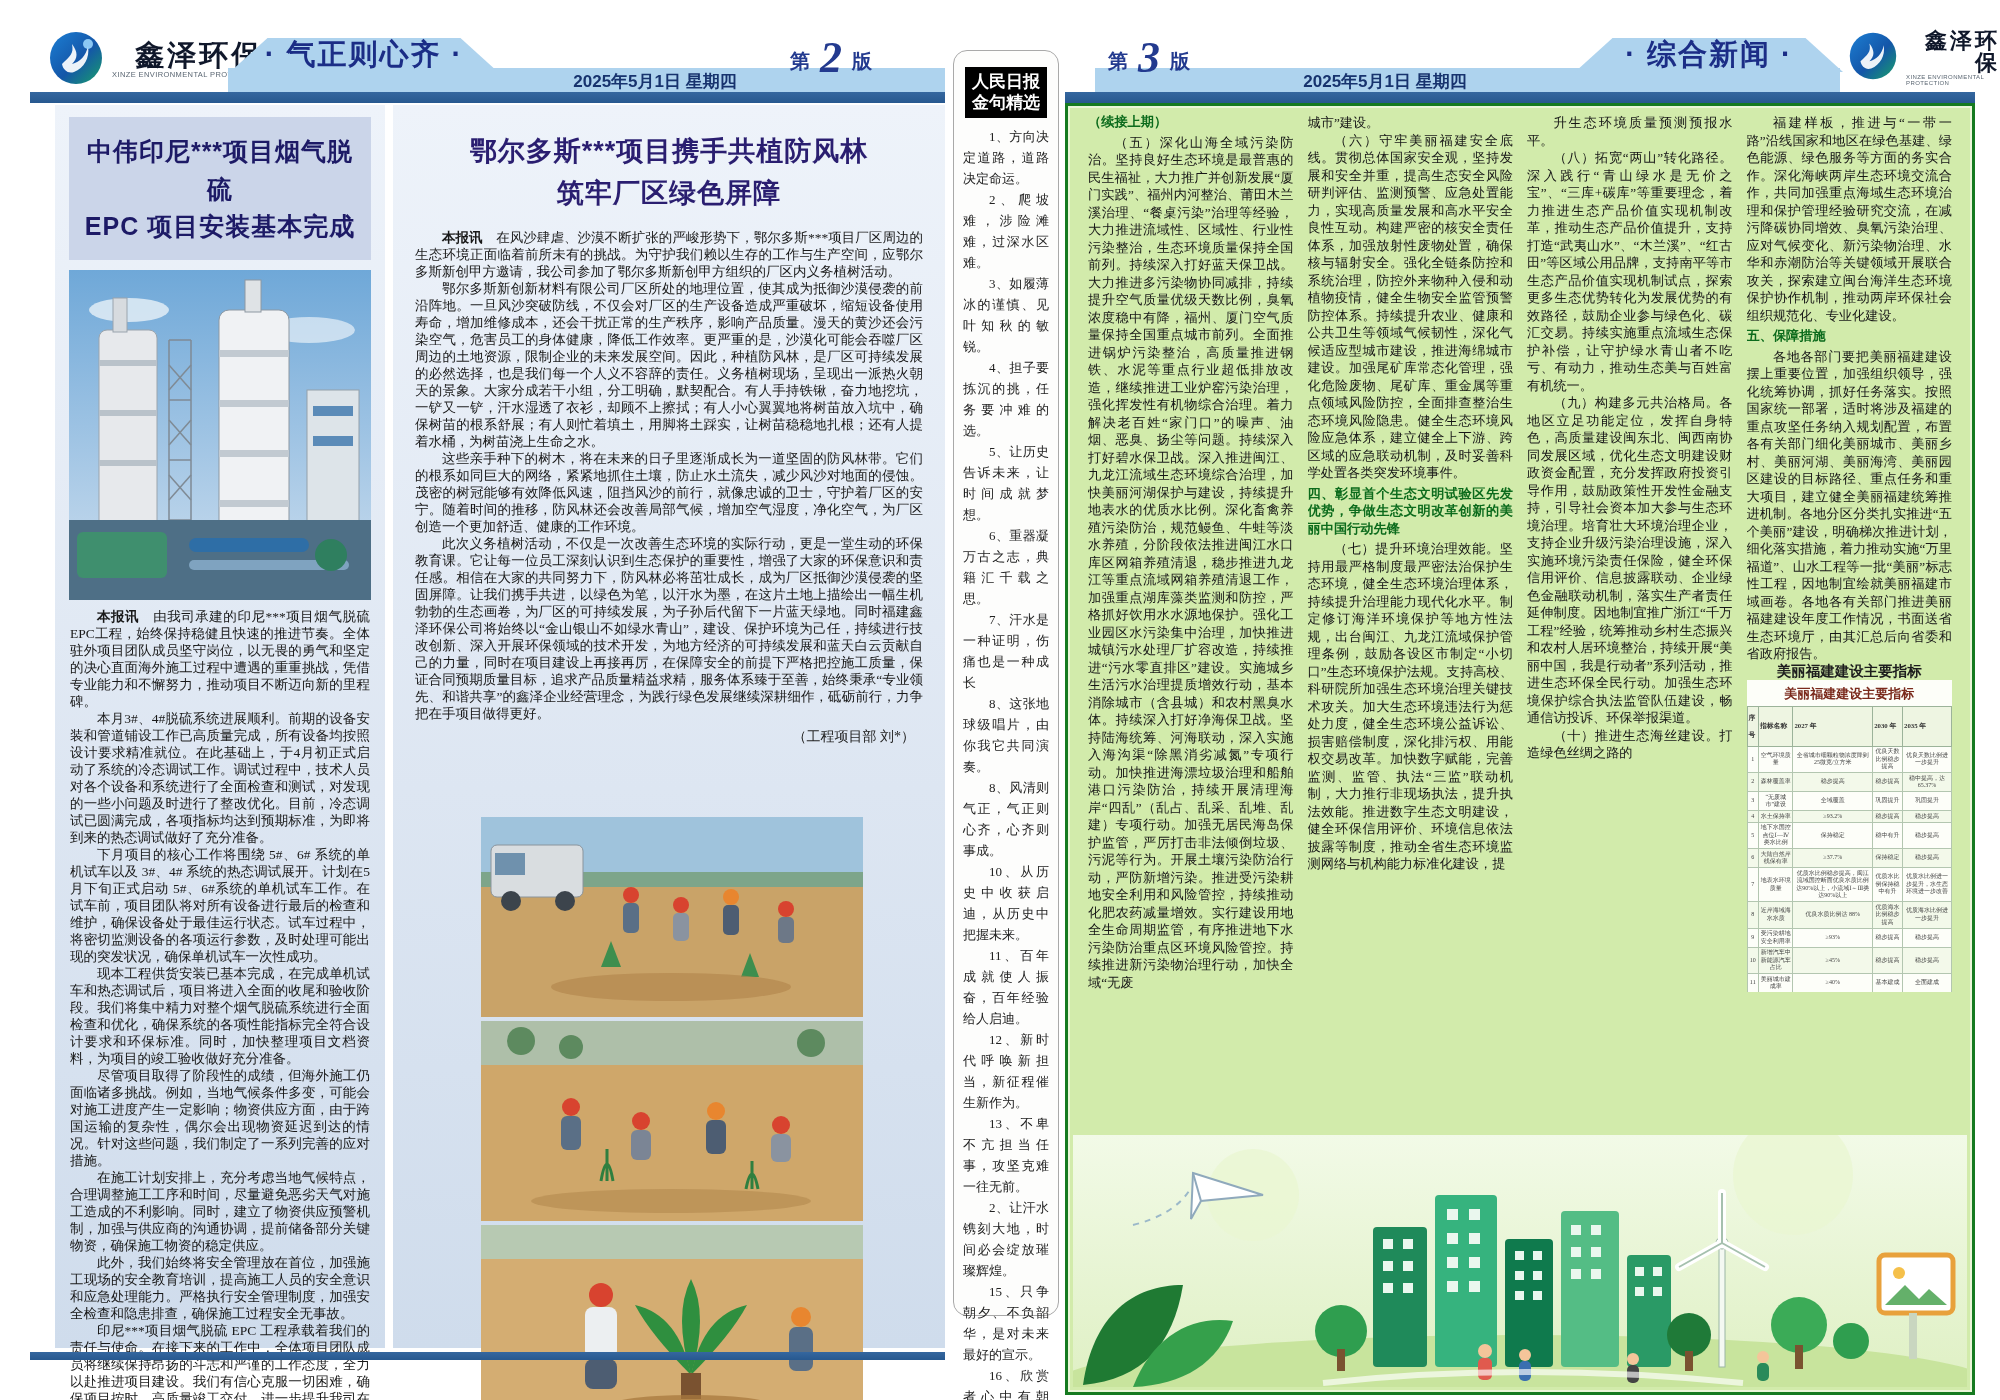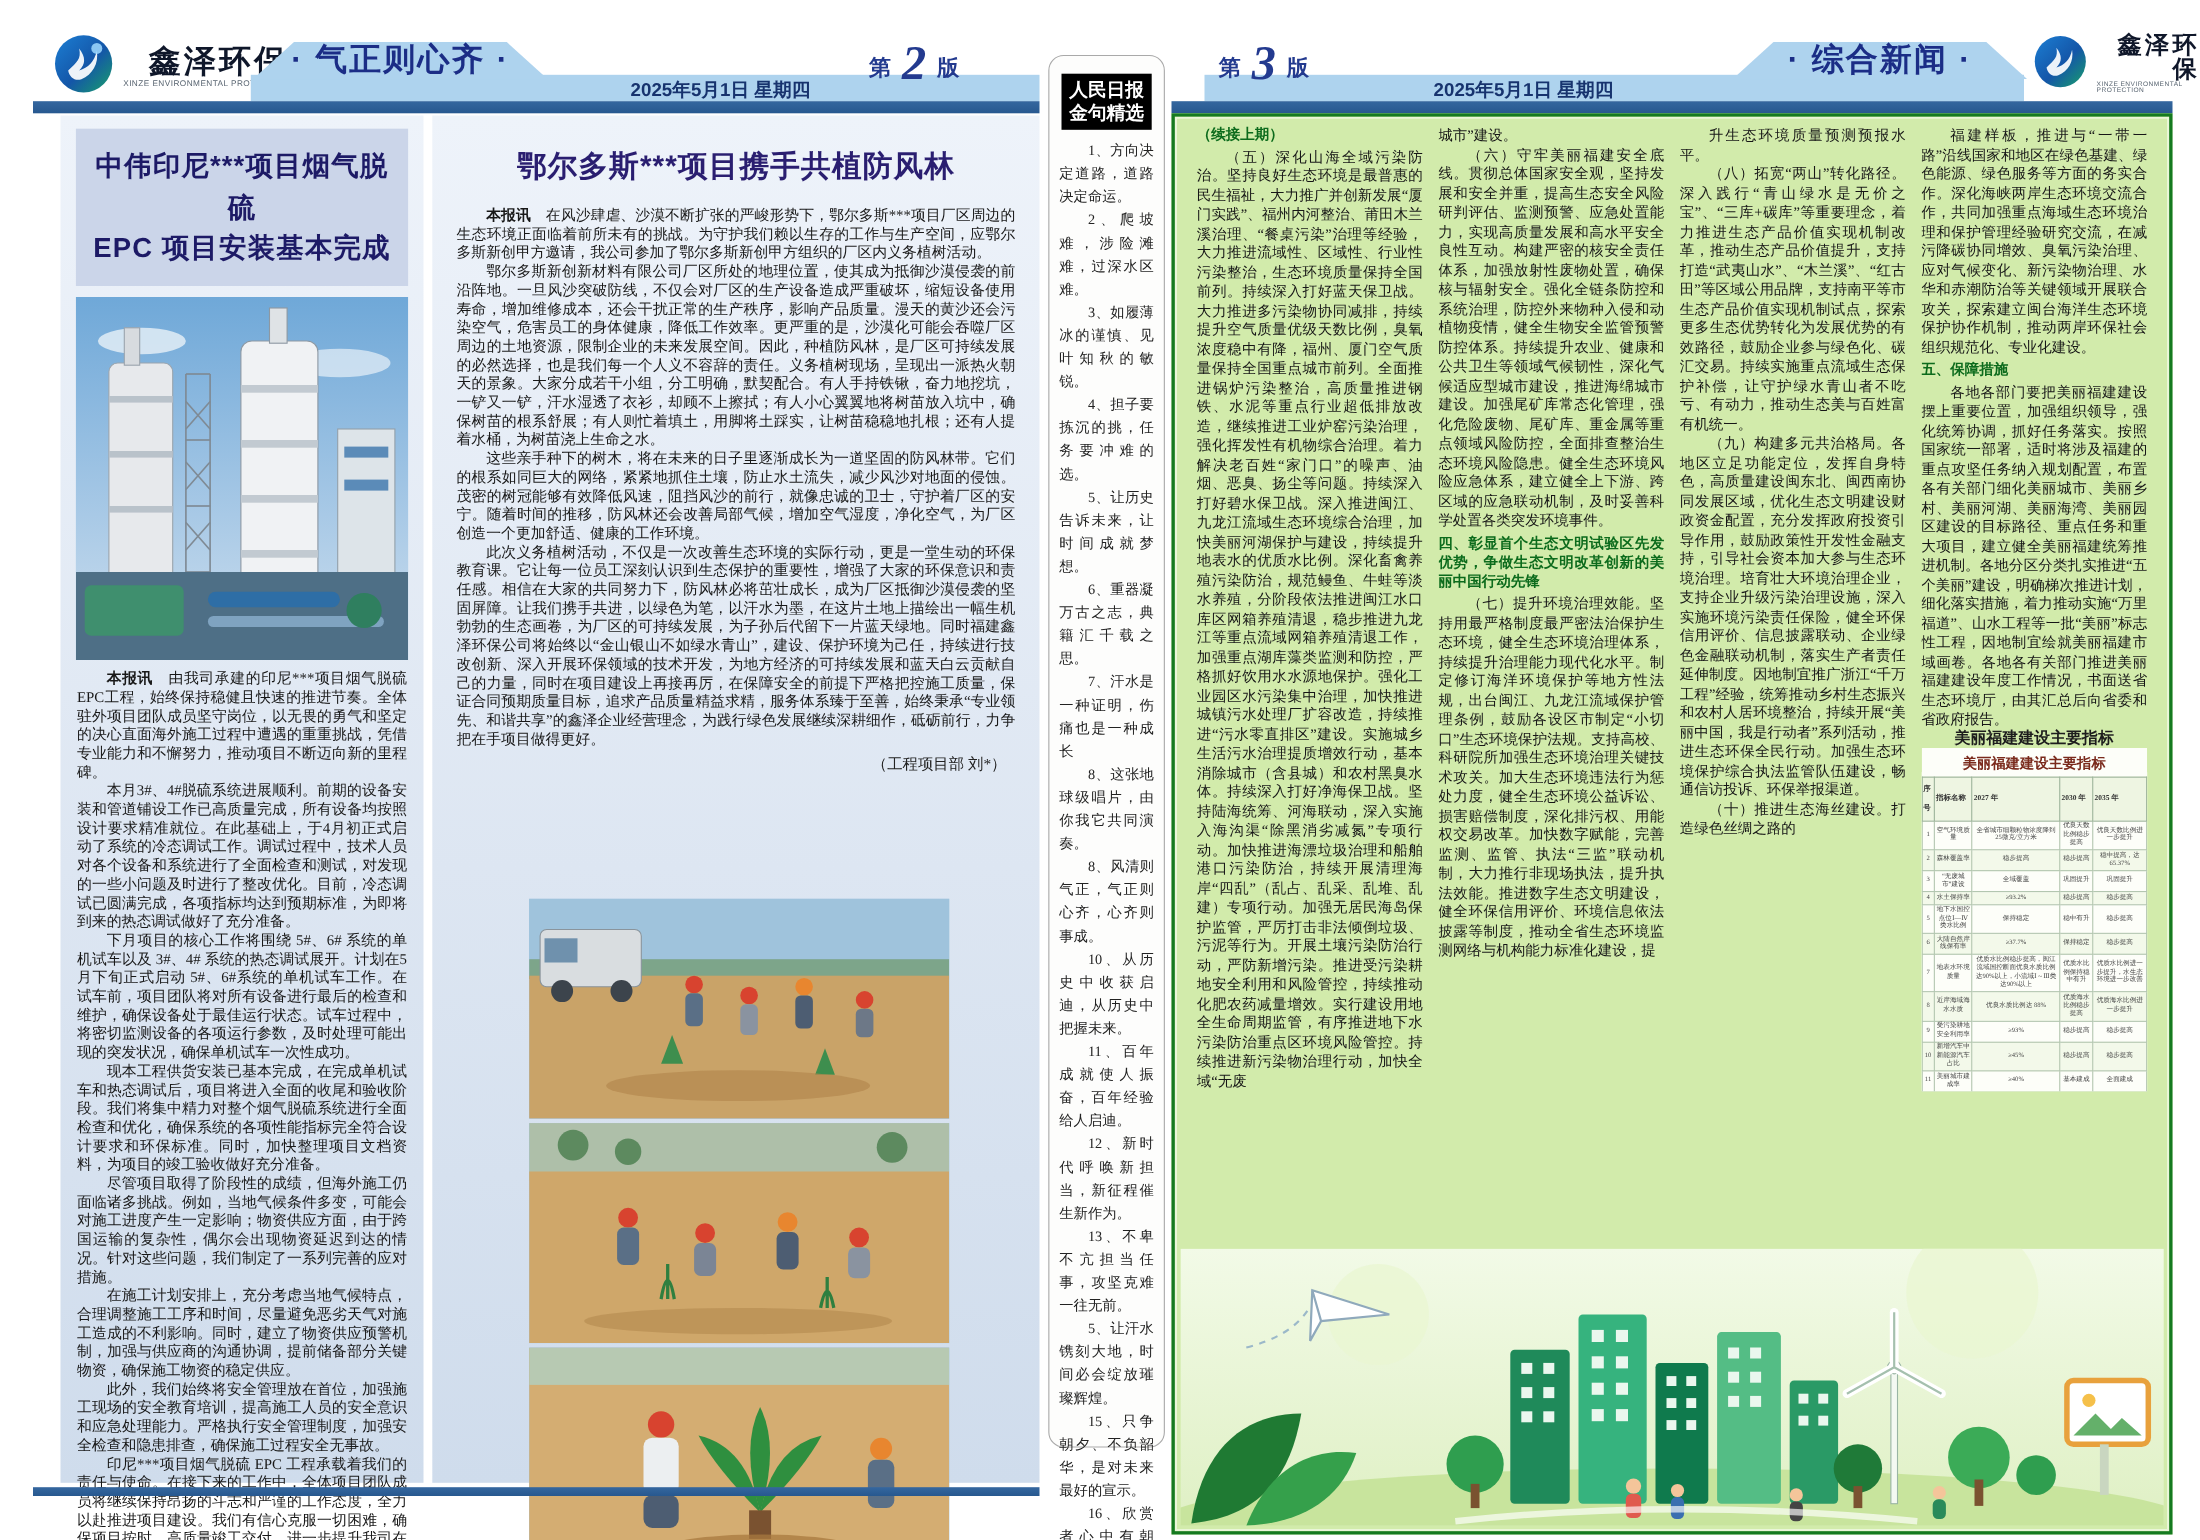--- a/index.html
+++ b/index.html
@@ -155,20 +155,21 @@
     <div class="bodyText">
       <p><b>本报讯</b><span>　由我司承建的印尼***项目烟气脱硫EPC工程，始终保持稳健且快速的推进节奏。全体驻外项目团队成员坚守岗位，以无畏的勇气和坚定的决心直面海外施工过程中遭遇的重重挑战，凭借专业能力和不懈努力，推动项目不断迈向新的里程碑。</span></p>
       <span><p>本月3#、4#脱硫系统进展顺利。前期的设备安装和管道铺设工作已高质量完成，所有设备均按照设计要求精准就位。在此基础上，于4月初正式启动了系统的冷态调试工作。调试过程中，技术人员对各个设备和系统进行了全面检查和测试，对发现的一些小问题及时进行了整改优化。目前，冷态调试已圆满完成，各项指标均达到预期标准，为即将到来的热态调试做好了充分准备。</p><p>下月项目的核心工作将围绕 5#、6# 系统的单机试车以及 3#、4# 系统的热态调试展开。计划在5月下旬正式启动 5#、6#系统的单机试车工作。在试车前，项目团队将对所有设备进行最后的检查和维护，确保设备处于最佳运行状态。试车过程中，将密切监测设备的各项运行参数，及时处理可能出现的突发状况，确保单机试车一次性成功。</p><p>现本工程供货安装已基本完成，在完成单机试车和热态调试后，项目将进入全面的收尾和验收阶段。我们将集中精力对整个烟气脱硫系统进行全面检查和优化，确保系统的各项性能指标完全符合设计要求和环保标准。同时，加快整理项目文档资料，为项目的竣工验收做好充分准备。</p><p>尽管项目取得了阶段性的成绩，但海外施工仍面临诸多挑战。例如，当地气候条件多变，可能会对施工进度产生一定影响；物资供应方面，由于跨国运输的复杂性，偶尔会出现物资延迟到达的情况。针对这些问题，我们制定了一系列完善的应对措施。</p><p>在施工计划安排上，充分考虑当地气候特点，合理调整施工工序和时间，尽量避免恶劣天气对施工造成的不利影响。同时，建立了物资供应预警机制，加强与供应商的沟通协调，提前储备部分关键物资，确保施工物资的稳定供应。</p><p>此外，我们始终将安全管理放在首位，加强施工现场的安全教育培训，提高施工人员的安全意识和应急处理能力。严格执行安全管理制度，加强安全检查和隐患排查，确保施工过程安全无事故。</p><p>印尼***项目烟气脱硫 EPC 工程承载着我们的责任与使命。在接下来的工作中，全体项目团队成员将继续保持昂扬的斗志和严谨的工作态度，全力以赴推进项目建设。我们有信心克服一切困难，确保项目按时、高质量竣工交付，进一步提升我司在国际市场上的声誉和竞争力。</p></span>
     </div>
 
   </div>
 
   <div class="panel" style="left:393px;top:105px;width:552px;height:1243px;">
     <div class="midTitle">
       <div>鄂尔多斯***项目携手共植防风林</div>
+      <div>筑牢厂区绿色屏障</div>
     </div>
     <div class="bodyText" style="margin:0 22px;">
       <p><b>本报讯</b><span>　在风沙肆虐、沙漠不断扩张的严峻形势下，鄂尔多斯***项目厂区周边的生态环境正面临着前所未有的挑战。为守护我们赖以生存的工作与生产空间，应鄂尔多斯新创甲方邀请，我公司参加了鄂尔多斯新创甲方组织的厂区内义务植树活动。</span></p>
       <span><p>鄂尔多斯新创新材料有限公司厂区所处的地理位置，使其成为抵御沙漠侵袭的前沿阵地。一旦风沙突破防线，不仅会对厂区的生产设备造成严重破坏，缩短设备使用寿命，增加维修成本，还会干扰正常的生产秩序，影响产品质量。漫天的黄沙还会污染空气，危害员工的身体健康，降低工作效率。更严重的是，沙漠化可能会吞噬厂区周边的土地资源，限制企业的未来发展空间。因此，种植防风林，是厂区可持续发展的必然选择，也是我们每一个人义不容辞的责任。义务植树现场，呈现出一派热火朝天的景象。大家分成若干小组，分工明确，默契配合。有人手持铁锹，奋力地挖坑，一铲又一铲，汗水湿透了衣衫，却顾不上擦拭；有人小心翼翼地将树苗放入坑中，确保树苗的根系舒展；有人则忙着填土，用脚将土踩实，让树苗稳稳地扎根；还有人提着水桶，为树苗浇上生命之水。</p><p>这些亲手种下的树木，将在未来的日子里逐渐成长为一道坚固的防风林带。它们的根系如同巨大的网络，紧紧地抓住土壤，防止水土流失，减少风沙对地面的侵蚀。茂密的树冠能够有效降低风速，阻挡风沙的前行，就像忠诚的卫士，守护着厂区的安宁。随着时间的推移，防风林还会改善局部气候，增加空气湿度，净化空气，为厂区创造一个更加舒适、健康的工作环境。</p><p>此次义务植树活动，不仅是一次改善生态环境的实际行动，更是一堂生动的环保教育课。它让每一位员工深刻认识到生态保护的重要性，增强了大家的环保意识和责任感。相信在大家的共同努力下，防风林必将茁壮成长，成为厂区抵御沙漠侵袭的坚固屏障。让我们携手共进，以绿色为笔，以汗水为墨，在这片土地上描绘出一幅生机勃勃的生态画卷，为厂区的可持续发展，为子孙后代留下一片蓝天绿地。同时福建鑫泽环保公司将始终以“金山银山不如绿水青山”，建设、保护环境为己任，持续进行技改创新、深入开展环保领域的技术开发，为地方经济的可持续发展和蓝天白云贡献自己的力量，同时在项目建设上再接再厉，在保障安全的前提下严格把控施工质量，保证合同预期质量目标，追求产品质量精益求精，服务体系臻于至善，始终秉承“专业领先、和谐共享”的鑫泽企业经营理念，为践行绿色发展继续深耕细作，砥砺前行，力争把在手项目做得更好。</p></span>
     </div>
     <div class="byline" style="margin-right:30px;">（工程项目部 刘*）</div>
 
     <div class="photoFrame" style="position:absolute;left:88px;top:712px;width:382px;height:200px;">
       <svg width="382" height="200" viewBox="0 0 382 200" preserveAspectRatio="none">
         <rect width="382" height="70" fill="#9fc3dc"></rect>
@@ -246,21 +247,21 @@
         <p>4、担子要拣沉的挑，任务要冲难的选。</p>
         <p>5、让历史告诉未来，让时间成就梦想。</p>
         <p>6、重器凝万古之志，典籍汇千载之思。</p>
         <p>7、汗水是一种证明，伤痛也是一种成长</p>
         <p>8、这张地球级唱片，由你我它共同演奏。</p>
         <p>8、风清则气正，气正则心齐，心齐则事成。</p>
         <p>10、从历史中收获启迪，从历史中把握未来。</p>
         <p>11、百年成就使人振奋，百年经验给人启迪。</p>
         <p>12、新时代呼唤新担当，新征程催生新作为。</p>
         <p>13、不卑不亢担当任事，攻坚克难一往无前。</p>
-        <p>5、让汗水镌刻大地，时间必会绽放璀璨辉煌。</p>
+        <p>2、让汗水镌刻大地，时间必会绽放璀璨辉煌。</p>
         <p>15、只争朝夕、不负韶华，是对未来最好的宣示。</p>
         <p>16、欣赏者心中有朝霞、露珠和常年盛开的花朵。</p>
       </div>
   </div>
 
   <div class="band" style="left:1095px;top:68px;width:745px;"></div>
   <div class="darkbar" style="left:1065px;top:92px;width:910px;"></div>
   <div class="bump" style="left:1575px;top:38px;width:268px;">
     <span>· 综合新闻 ·</span>
   </div>

